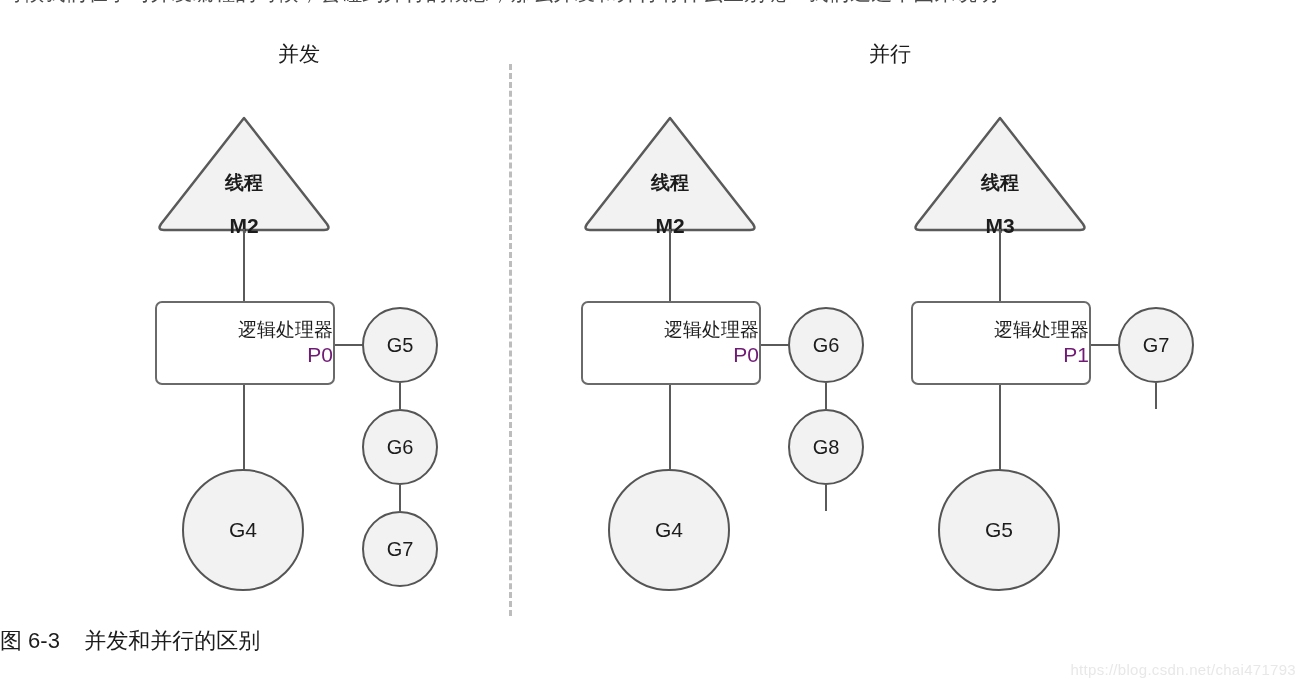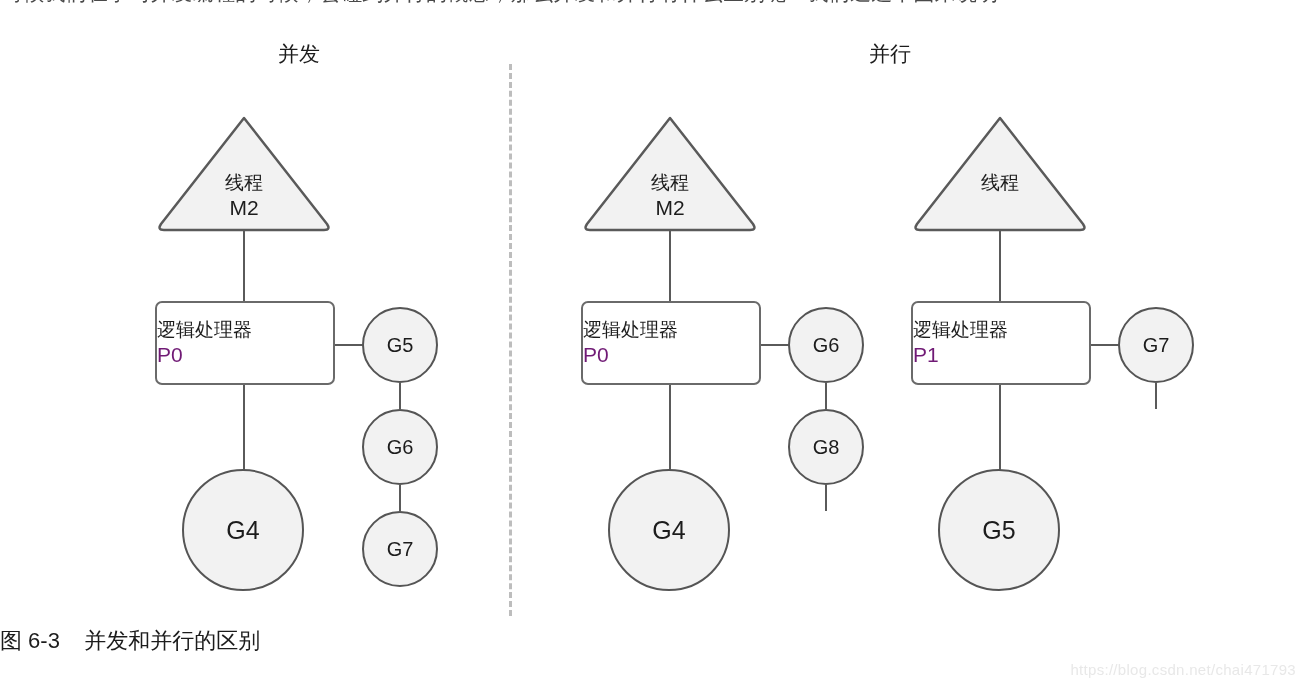--- a/index.html
+++ b/index.html
@@ -73,20 +73,21 @@
     background: #5a5a5a;
   }
   .conn.v { width: 2px; }
   .conn.h { height: 2px; }
 
   
   .thread-node {
     position: absolute;
     width: 178px;
     height: 120px;
+    font-weight: bold;
   }
   .thread-node .tri-svg {
     position: absolute;
     left: 0;
     top: 0;
     width: 178px;
     height: 120px;
     overflow: visible;
   }
   .thread-node .tri-label {
@@ -97,34 +98,35 @@
     text-align: center;
     font-size: 19px;
     line-height: 25px;
     color: #1c1c1c;
     white-space: nowrap;
   }
   .thread-node .tri-label .sub {
     display: block;
     font-size: 21px;
     line-height: 26px;
+    margin-top: 18px;
   }
 
   
   .proc-node {
     position: absolute;
     width: 180px;
     height: 84px;
     border: 2px solid #6a6a6a;
     border-radius: 7px;
     background: #ffffff;
     box-sizing: border-box;
     display: flex;
     flex-direction: column;
-    align-items: flex-start;
+    align-items: flex-end;
     justify-content: center;
   }
   .proc-node .proc-label {
     font-size: 19px;
     line-height: 24px;
     color: #1c1c1c;
     white-space: nowrap;
   }
   .proc-node .proc-sub {
     font-size: 21px;
@@ -139,21 +141,21 @@
     border: 2px solid #555555;
     border-radius: 50%;
     background: #f2f2f2;
     box-sizing: border-box;
     display: flex;
     align-items: center;
     justify-content: center;
     font-size: 20px;
     color: #1c1c1c;
   }
-  .g-node.big { font-size: 25px; }
+  .g-node.big { font-size: 21px; }
 
   #figure-caption {
     position: absolute;
     left: 0;
     top: 626px;
     width: 1304px;
     text-align: left;
     font-size: 22px;
     line-height: 30px;
     color: #1c1c1c;
@@ -241,20 +243,21 @@
   <div class="conn v" style="left:825px; top:383px; height:26px;"></div>
   <div class="g-node" style="left:788px; top:409px; width:76px; height:76px;">G8</div>
   <div class="conn v" style="left:825px; top:485px; height:26px;"></div>
 
   <div class="thread-node" style="left:911px; top:112px;">
     <svg class="tri-svg" viewBox="0 0 178 120">
       <path d="M 89 6 L 172 112 Q 176 118 169 118 L 9 118 Q 2 118 6 112 Z" fill="#f2f2f2" stroke="#5a5a5a" stroke-width="2.5" stroke-linejoin="round"></path>
     </svg>
     <div class="tri-label">
       <span>线程</span>
+      <span class="sub">M3</span>
     </div>
   </div>
 
   <div class="conn v" style="left:999px; top:229px; height:72px;"></div>
 
   <div class="proc-node" style="left:911px; top:301px;">
     <div class="proc-label">逻辑处理器</div>
     <div class="proc-sub">P1</div>
   </div>
 

